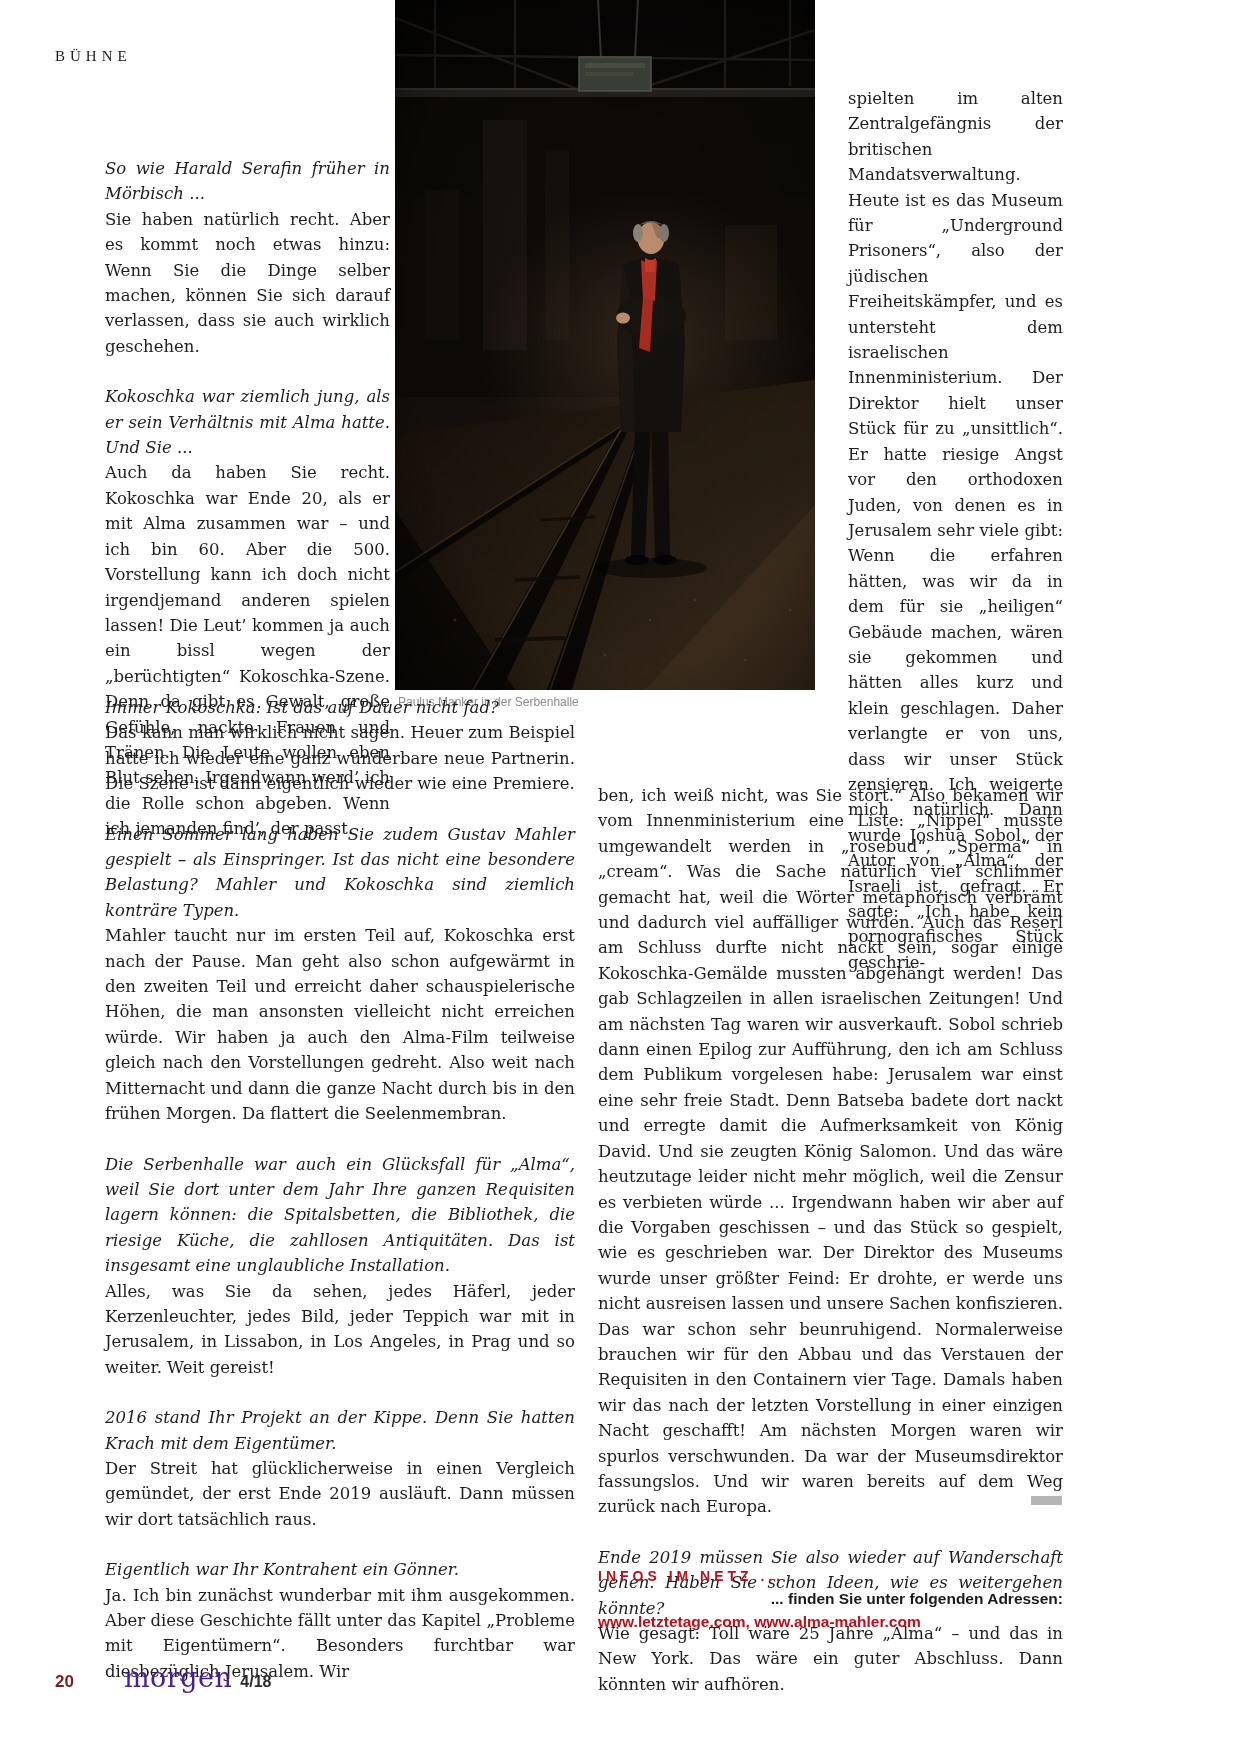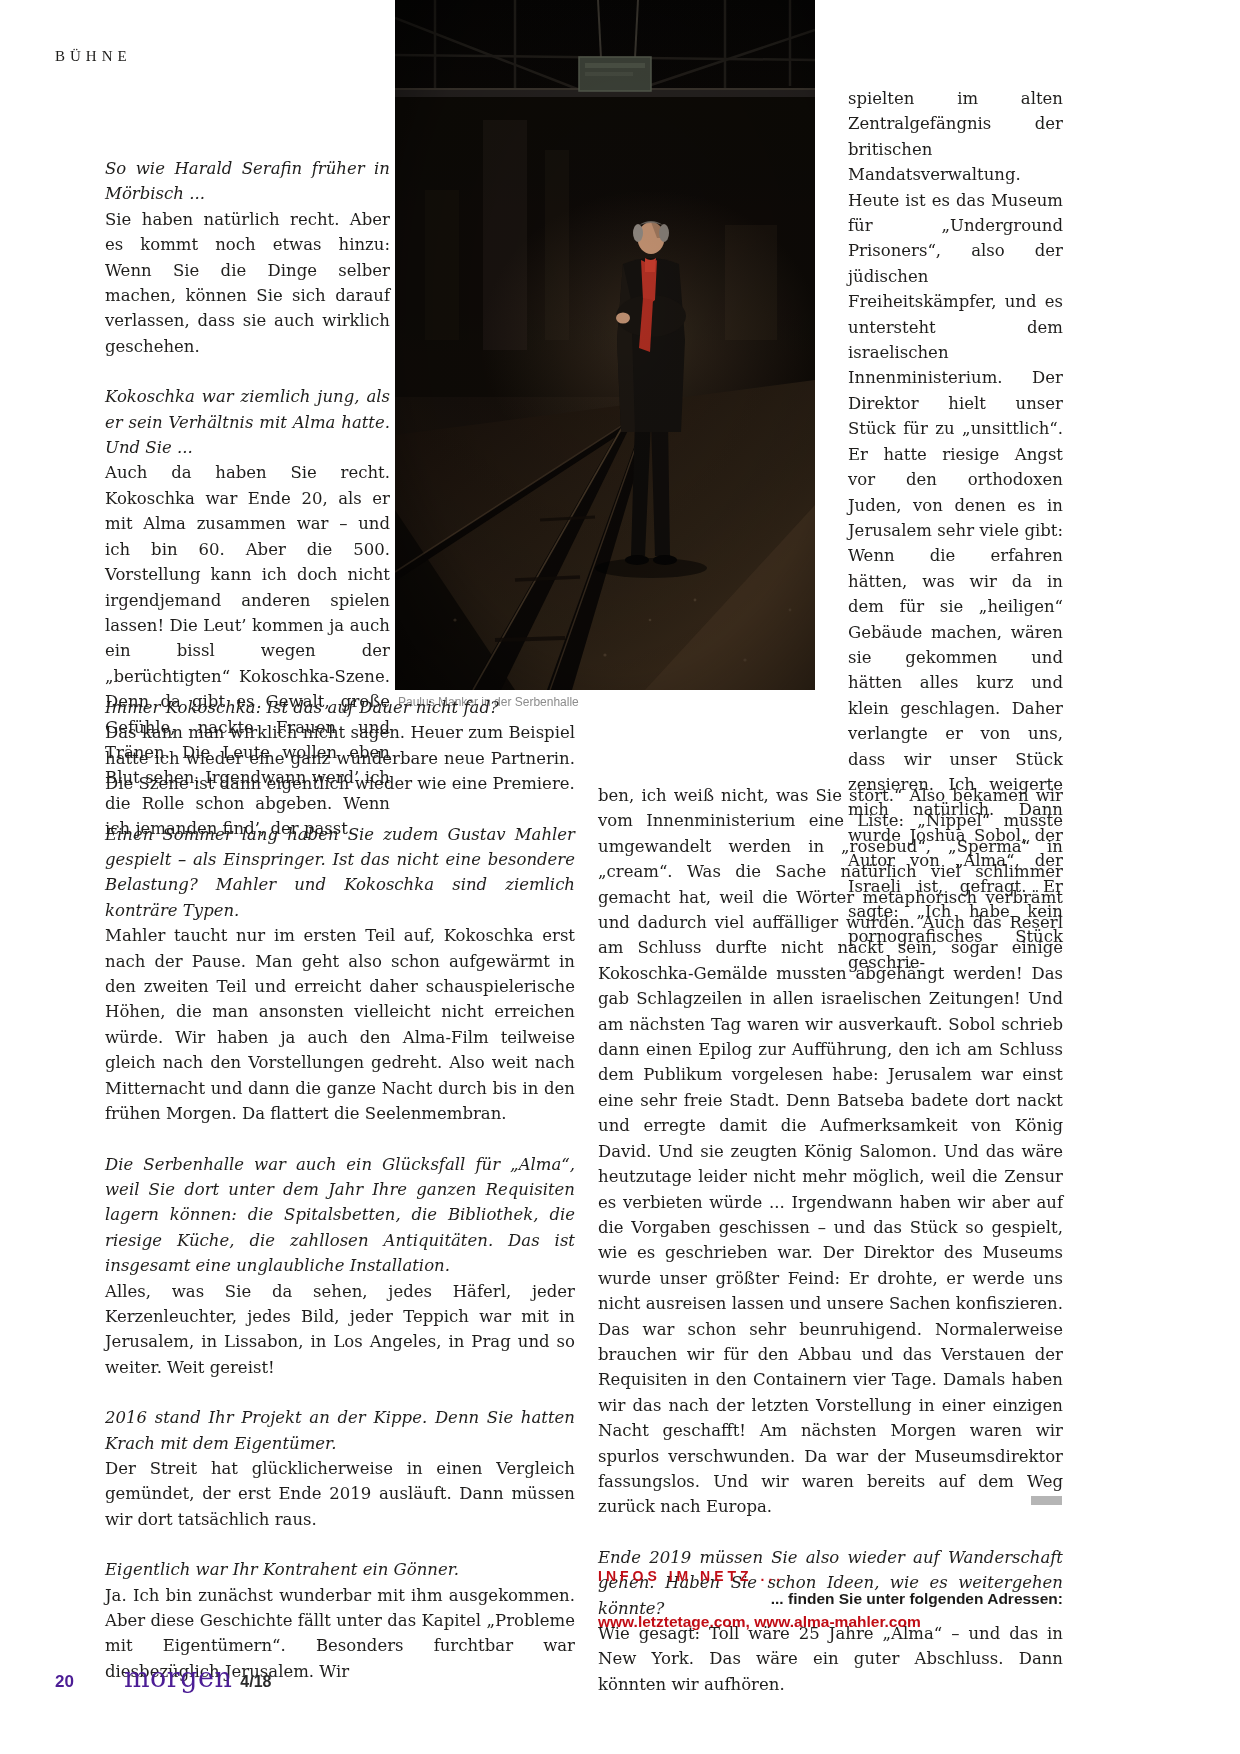--- a/index.html
+++ b/index.html
@@ -57,21 +57,21 @@
   .infobox .links{
     color:#c00d16;font-size:15.5px;font-weight:bold;margin:0;
   }
   .infobox .links span{cursor:pointer;}
   .footer{
     position:absolute;left:55px;top:1662px;width:1100px;
     display:flex;align-items:baseline;
   }
   .footer .pagenum{
     font-family:"Liberation Sans", sans-serif;
-    font-size:17px;font-weight:bold;color:#4c1d95;
+    font-size:17px;font-weight:bold;color:#7f1d1d;
   }
   .footer .mag{
     margin-left:50px;
     font-family:"DejaVu Serif", serif;
     font-size:27px;color:#4c1d95;letter-spacing:0.5px;
   }
   .footer .issue{
     margin-left:8px;
     font-family:"Liberation Sans", sans-serif;
     font-size:16px;font-weight:bold;color:#2a2a2a;

